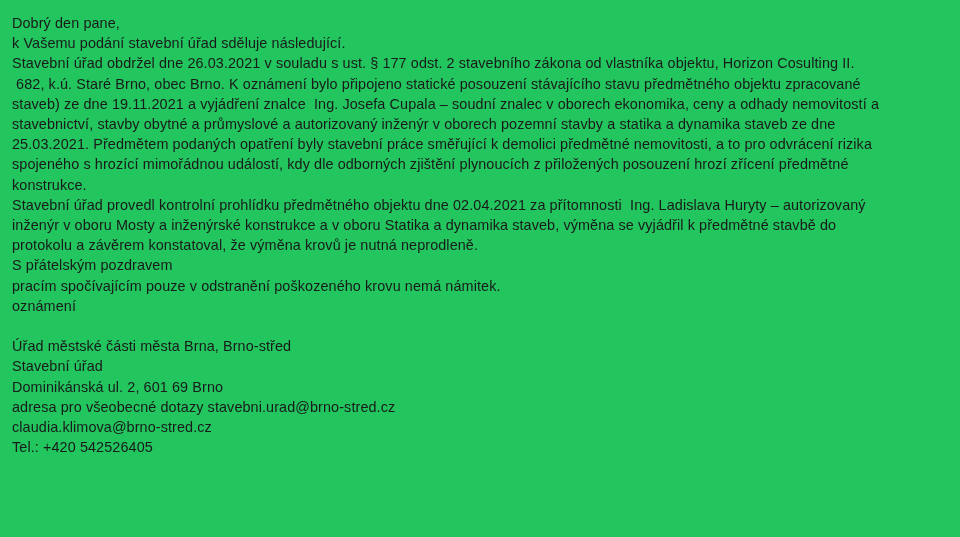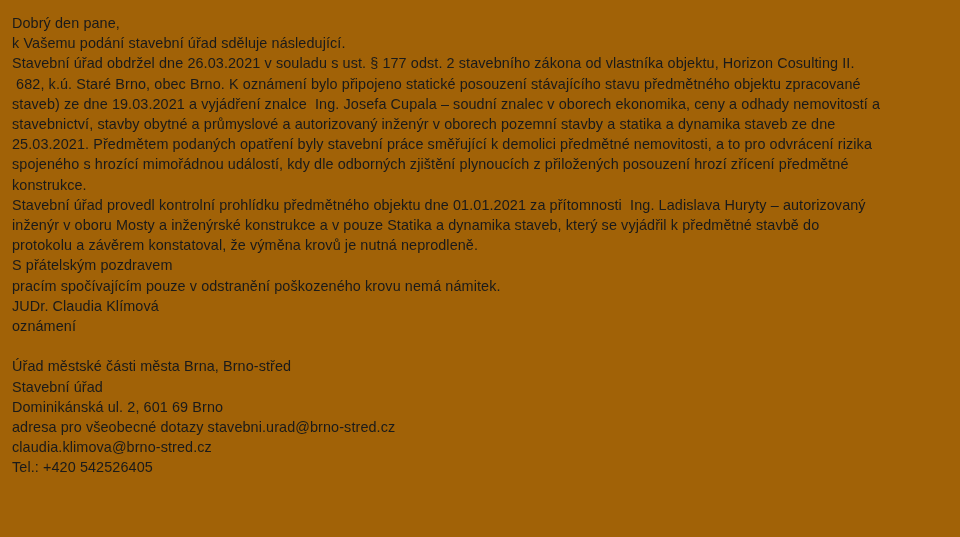--- a/index.html
+++ b/index.html
@@ -22,36 +22,35 @@
   }
   .line {
     white-space: pre;       
     min-height: 20.2px;     
     letter-spacing: 0.1px;
   }
 </style>
 </head>
 <body>
 
-<div class="page" style="color: rgb(26, 26, 26); background: #a16207;">
+<div class="page" style="color: rgb(26, 26, 26); background: #22c55e;">
   <div class="line">Dobrý den pane,</div>
   <div class="line">k Vašemu podání stavební úřad sděluje následující.</div>
   <div class="line">Stavební úřad obdržel dne 26.03.2021 v souladu s ust. § 177 odst. 2 stavebního zákona od vlastníka objektu, Horizon Cosulting II.</div>
   <div class="line"> 682, k.ú. Staré Brno, obec Brno. K oznámení bylo připojeno statické posouzení stávajícího stavu předmětného objektu zpracované</div>
-  <div class="line">staveb) ze dne 19.03.2021 a vyjádření znalce  Ing. Josefa Cupala – soudní znalec v oborech ekonomika, ceny a odhady nemovitostí a</div>
+  <div class="line">staveb) ze dne 19.11.2021 a vyjádření znalce  Ing. Josefa Cupala – soudní znalec v oborech ekonomika, ceny a odhady nemovitostí a</div>
   <div class="line">stavebnictví, stavby obytné a průmyslové a autorizovaný inženýr v oborech pozemní stavby a statika a dynamika staveb ze dne</div>
   <div class="line">25.03.2021. Předmětem podaných opatření byly stavební práce směřující k demolici předmětné nemovitosti, a to pro odvrácení rizika</div>
   <div class="line">spojeného s hrozící mimořádnou událostí, kdy dle odborných zjištění plynoucích z přiložených posouzení hrozí zřícení předmětné</div>
   <div class="line">konstrukce.</div>
-  <div class="line">Stavební úřad provedl kontrolní prohlídku předmětného objektu dne 01.01.2021 za přítomnosti  Ing. Ladislava Huryty – autorizovaný</div>
-  <div class="line">inženýr v oboru Mosty a inženýrské konstrukce a v pouze Statika a dynamika staveb, který se vyjádřil k předmětné stavbě do</div>
+  <div class="line">Stavební úřad provedl kontrolní prohlídku předmětného objektu dne 02.04.2021 za přítomnosti  Ing. Ladislava Huryty – autorizovaný</div>
+  <div class="line">inženýr v oboru Mosty a inženýrské konstrukce a v oboru Statika a dynamika staveb, výměna se vyjádřil k předmětné stavbě do</div>
   <div class="line">protokolu a závěrem konstatoval, že výměna krovů je nutná neprodleně.</div>
   <div class="line">S přátelským pozdravem</div>
   <div class="line">pracím spočívajícím pouze v odstranění poškozeného krovu nemá námitek.</div>
-  <div class="line">JUDr. Claudia Klímová</div>
   <div class="line">oznámení</div>
   <div class="line"></div>
   <div class="line">Úřad městské části města Brna, Brno-střed</div>
   <div class="line">Stavební úřad</div>
   <div class="line">Dominikánská ul. 2, 601 69 Brno</div>
   <div class="line">adresa pro všeobecné dotazy stavebni.urad@brno-stred.cz</div>
   <div class="line">claudia.klimova@brno-stred.cz</div>
   <div class="line">Tel.: +420 542526405</div>
 </div>
 

